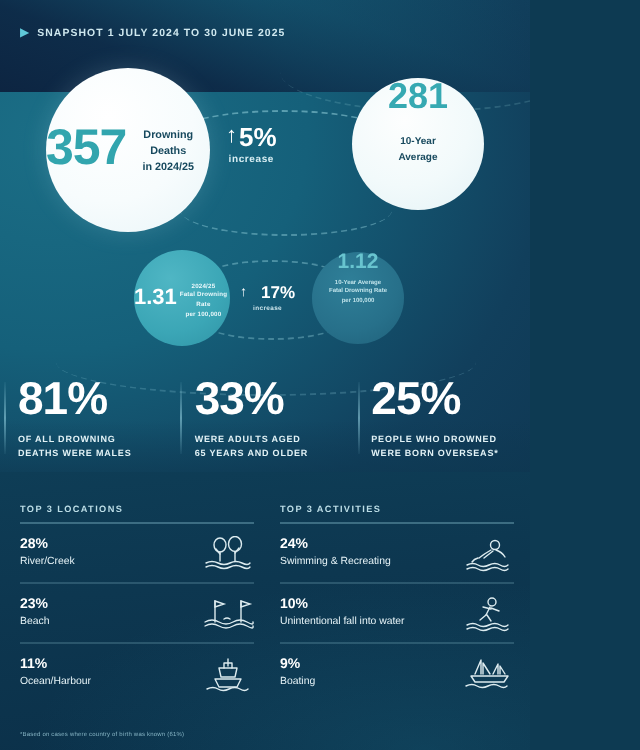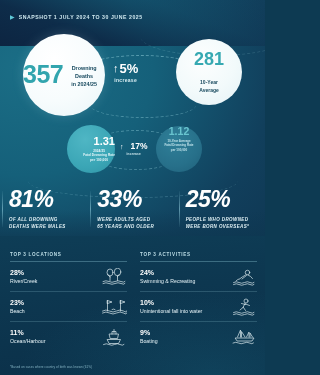--- a/index.html
+++ b/index.html
@@ -84,21 +84,21 @@
     line-height:0.95; letter-spacing:-0.5px;
   }
   .circle-main .sub {
     margin-top:4px; font-size:5.4px; color:#17495e;
     text-align:center; line-height:1.45; font-weight:bold;
   }
   .circle-second {
     position:absolute; left:176px; top:39px;
     width:66px; height:66px; border-radius:50%;
     background:radial-gradient(circle at 40% 32%, #fdfefe 0%, #f2fafb 55%, #e4f2f6 100%);
-    display:flex; flex-direction:column; align-items:center; justify-content:center;
+    display:flex; flex-direction:column; align-items:center; 
     z-index:5;
     gap:8px;
   }
   .circle-second .big {
     font-size:18px; font-weight:bold; color:#36a9b2; line-height:1;
   }
   .circle-second .sub {
     margin-top:3px; font-size:5px; color:#17495e;
     text-align:center; line-height:1.5; font-weight:bold;
   }
@@ -110,21 +110,21 @@
   .delta-top .row { display:flex; align-items:center; gap:1px; }
   .delta-top .arrow { font-size:11px; color:#ffffff; line-height:1; }
   .delta-top .pct { font-size:13px; font-weight:bold; color:#ffffff; line-height:1; }
   .delta-top .word { font-size:5px; color:#d8eef3; margin-top:2px; letter-spacing:0.3px; font-weight:bold; }
 
   
   .rate-left {
     position:absolute; left:67px; top:125px;
     width:48px; height:48px; border-radius:50%;
     background:radial-gradient(circle at 38% 30%, #4fb6c4 0%, #3ba6b6 60%, #2f93a5 100%);
-    display:flex; flex-direction:column; align-items:flex-end; justify-content:center;
+    display:flex; flex-direction:row; align-items:center; justify-content:center;
     z-index:5;
   }
   .rate-left .big { font-size:11px; font-weight:bold; color:#ffffff; line-height:1; }
   .rate-left .sub {
     margin-top:2px; font-size:3.1px; color:#eaf8fb; text-align:center;
     line-height:1.5; font-weight:bold; letter-spacing:0.1px;
   }
   .rate-right {
     position:absolute; left:156px; top:126px;
     width:46px; height:46px; border-radius:50%;
@@ -145,21 +145,21 @@
   .delta-mid .arrow { font-size:7px; color:#ffffff; line-height:1; }
   .delta-mid .pct { font-size:8.5px; font-weight:bold; color:#ffffff; line-height:1; }
   .delta-mid .word { font-size:3.2px; color:#cfe7ed; margin-top:1.5px; letter-spacing:0.2px; font-weight:bold; }
 
   
   .pct-row {
     position:absolute; left:0; top:188px; width:265px;
     display:flex; z-index:5;
   }
   .pct-cell {
-    flex:1; padding-left:9px; position:relative;font-style:italic;
+    flex:1; padding-left:9px; position:relative;
   }
   .pct-cell:before {
     content:""; position:absolute; left:2px; top:3px; bottom:4px; width:1px;
     background:linear-gradient(180deg, rgba(140,210,225,0.05), rgba(160,220,235,0.55), rgba(140,210,225,0.05));
   }
   .pct-cell .num {
     font-size:23px; font-weight:bold; color:#ffffff; line-height:1;
     letter-spacing:-0.5px;
   }
   .pct-cell .desc {

